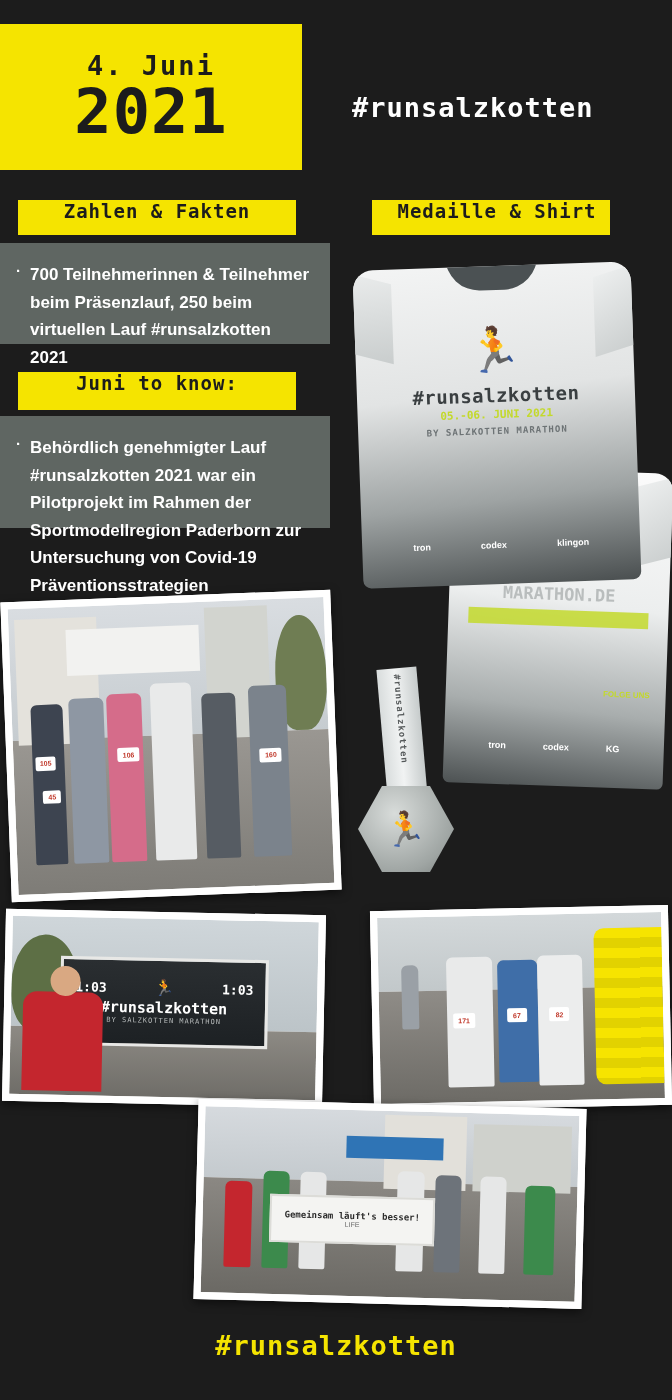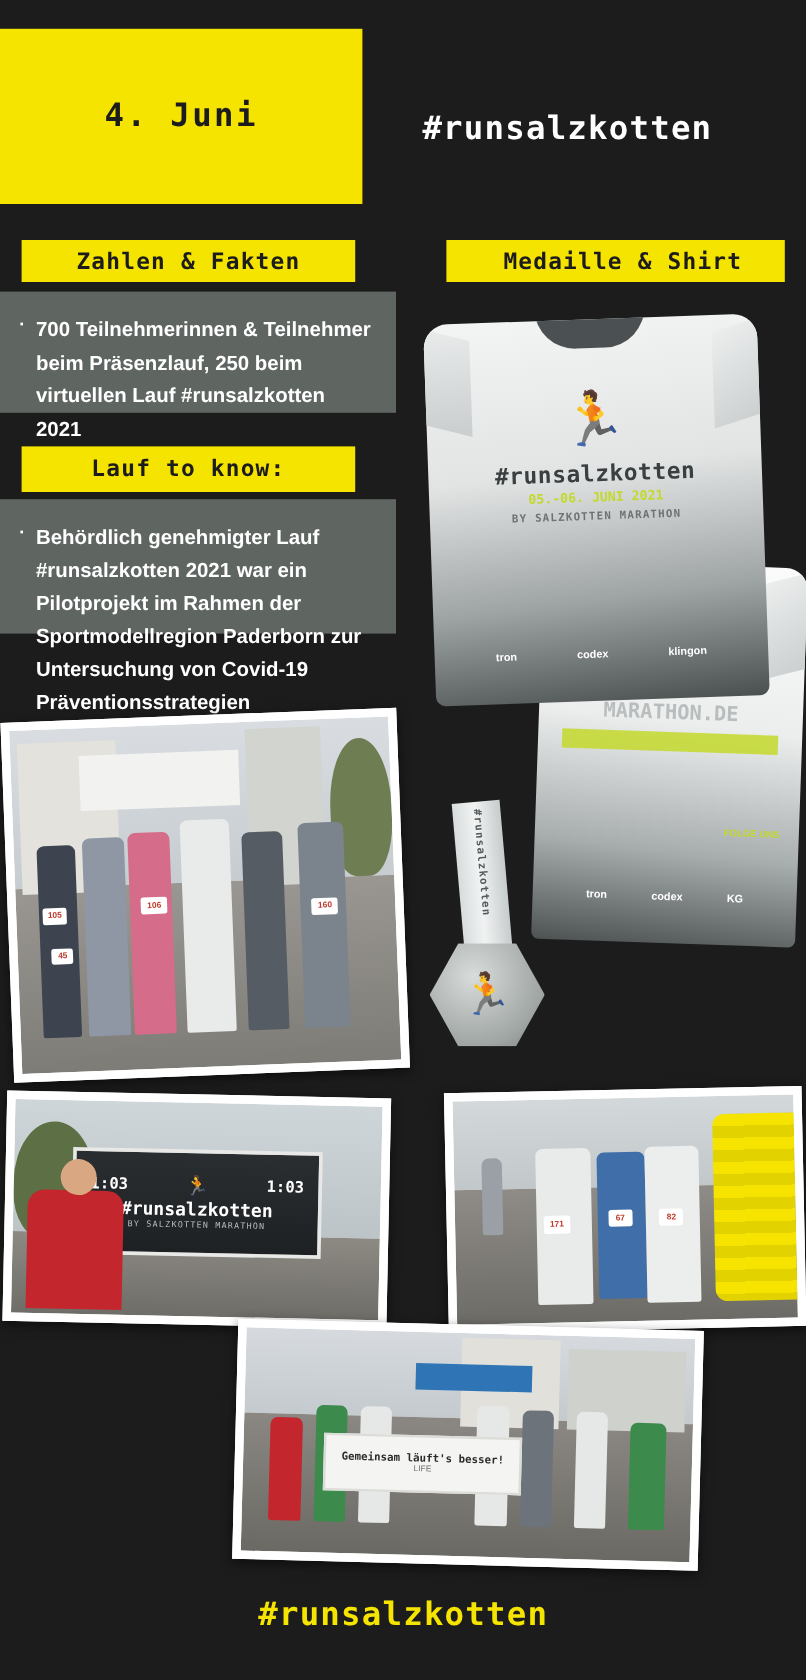--- a/index.html
+++ b/index.html
@@ -53,34 +53,33 @@
     font-size: 27px;
     letter-spacing: 1px;
     color: #ffffff;
   }
 
   
   .yellow-bar {
     position: absolute;
     background: #f5e400;
     display: flex;
-    align-items: center;
     justify-content: center;
   }
   .yellow-bar span {
     font-family: "DejaVu Sans Mono", monospace;
     font-weight: bold;
     font-size: 19px;
     letter-spacing: 1px;
     color: #1c1c1c;
     white-space: nowrap;
   }
   #bar-zahlen { left: 18px; top: 200px; width: 278px; height: 35px; }
   #bar-good   { left: 18px; top: 372px; width: 278px; height: 38px; }
-  #bar-medal  { left: 372px; top: 200px; width: 282px; height: 35px; padding-left: 12px; }
+  #bar-medal  { left: 372px; top: 200px; width: 238px; height: 35px; padding-left: 12px; }
 
   
   .fact-panel {
     position: absolute;
     background: #5f6662;
     color: #ffffff;
   }
   #panel-zahlen { left: 0px; top: 243px; width: 330px; height: 101px; }
   #panel-good   { left: 0px; top: 416px; width: 330px; height: 112px; }
   .fact-list { list-style: none; padding: 18px 20px 0 16px; }
@@ -299,28 +298,29 @@
     color: #f5e400;
   }
 </style>
 </head>
 <body>
 
 <div class="page">
 
   <div class="date-block">
     <div class="date-day">4. Juni</div>
+    <div class="date-year">2021</div>
   </div>
   <div class="header-hash">#runsalzkotten</div>
 
   <div class="yellow-bar" id="bar-zahlen">
     <span>Zahlen &amp; Fakten</span>
   </div>
   <div class="yellow-bar" id="bar-good">
-    <span>Lauf to know:</span>
+    <span>Juni to know:</span>
   </div>
   <div class="yellow-bar" id="bar-medal">
     <span>Medaille &amp; Shirt</span>
   </div>
 
   <div class="fact-panel" id="panel-zahlen">
     <ul class="fact-list">
       <li>700 Teilnehmerinnen &amp; Teilnehmer beim Präsenzlauf, 250 beim virtuellen Lauf #runsalzkotten 2021</li>
     </ul>
   </div>

